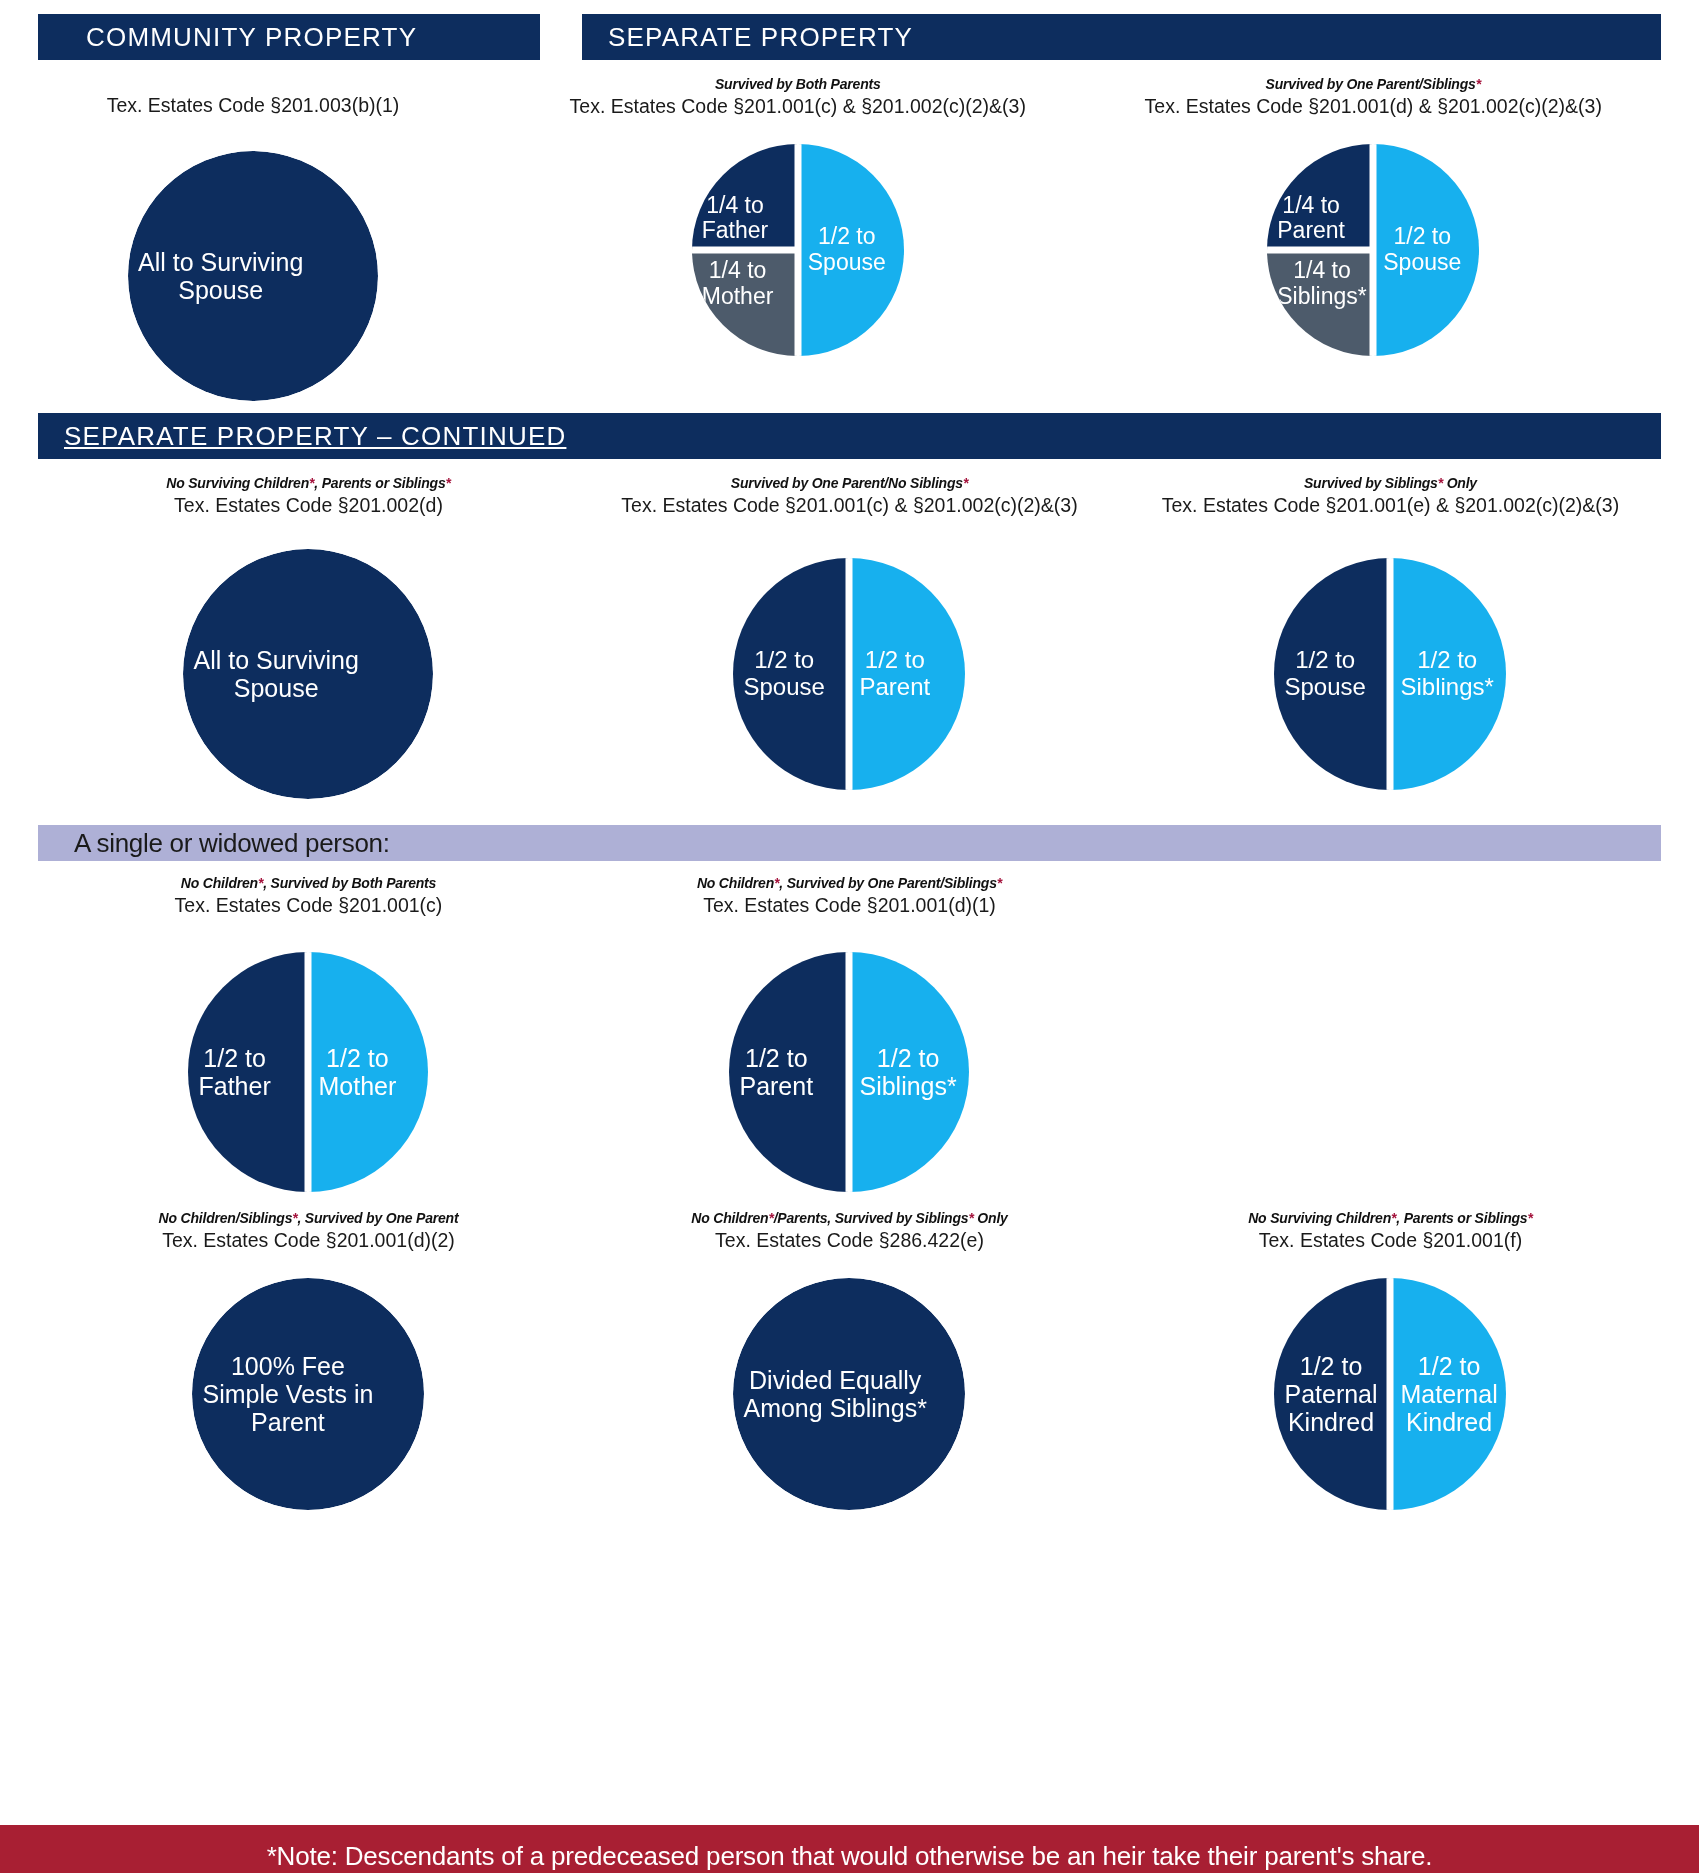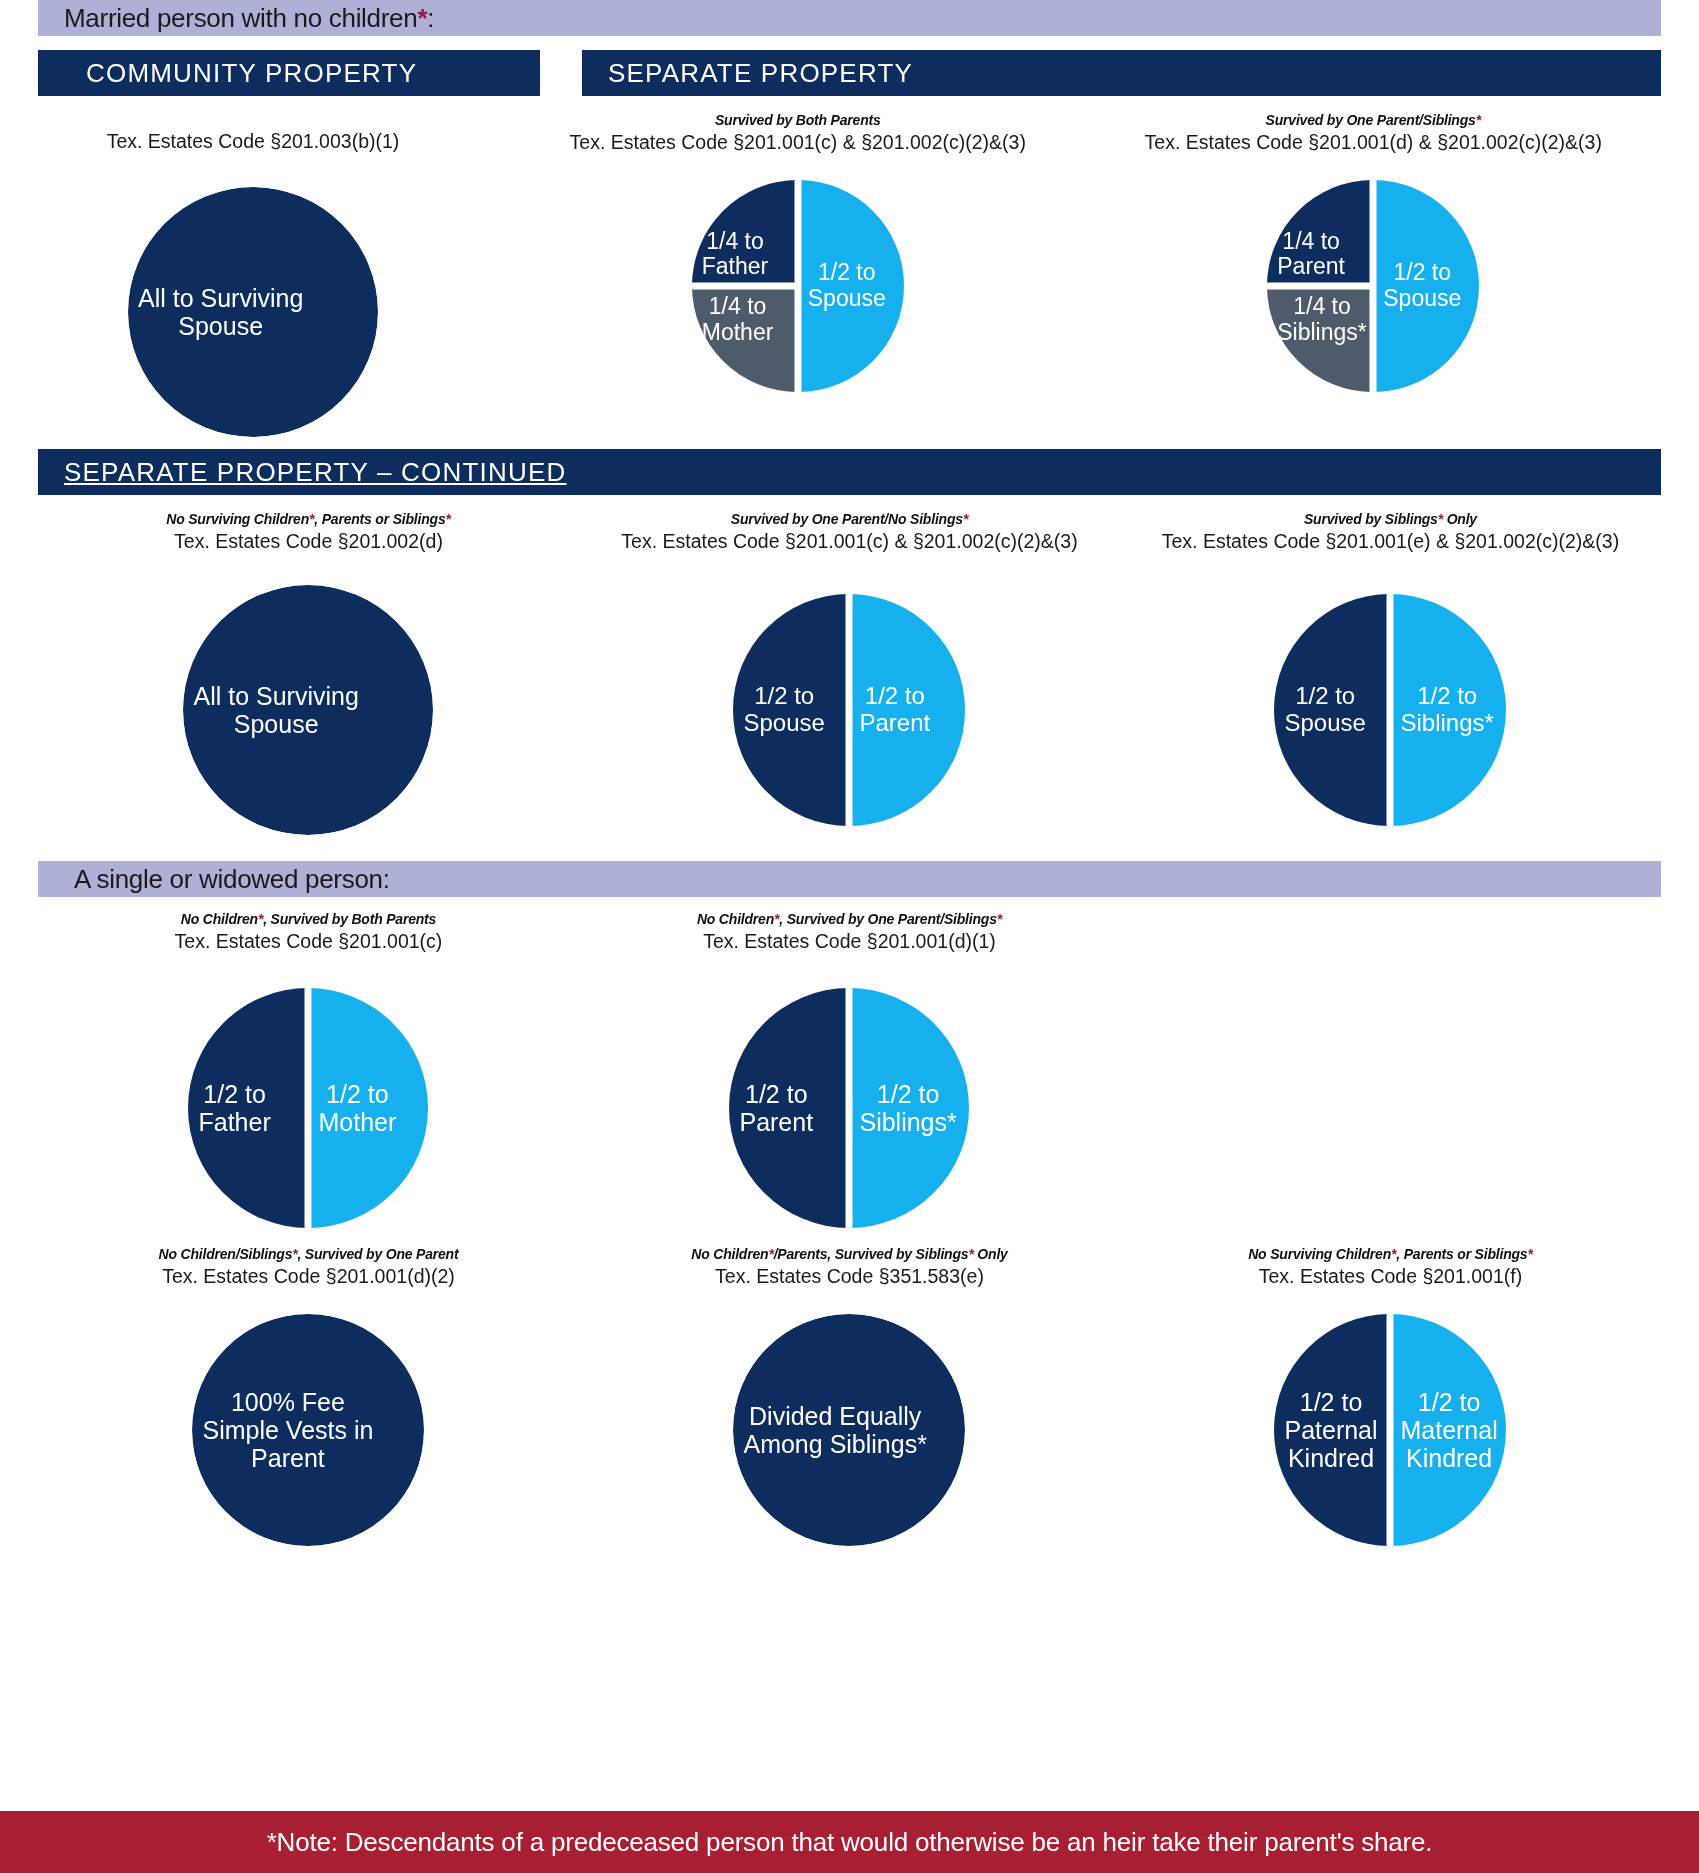--- a/index.html
+++ b/index.html
@@ -150,25 +150,20 @@
   .sp-cols { flex: 1; display: flex; }
   .sp-col { width: 50%; display: flex; flex-direction: column; align-items: center; }
 
   .row1 { display: flex; margin-top: 16px; }
 </style>
 </head>
 <body>
 
 <div class="page">
 
-  <div class="lilac-band">
-    <span>Married person with no children</span>
-      <span class="star">*</span>
-      <span>:</span>
-  </div>
 
   <div class="hdr-row">
     <div class="hdr-cp navy-band">COMMUNITY PROPERTY</div>
     <div class="hdr-sp navy-band">SEPARATE PROPERTY</div>
   </div>
 
   <div class="row1">
 
     <div class="cp-col">
       <div class="col-cite" style="margin-top:18px;">Tex. Estates Code §201.003(b)(1)</div>
@@ -324,21 +319,21 @@
         <div class="pie r4">
           <div class="slice full" style="background:#0d2d5e">
             <span class="pie-lbl">100% Fee<br>Simple Vests in<br>Parent</span>
           </div>
         </div>
       </div>
     </div>
 
     <div class="col">
       <div class="col-title">No Children<span class="star">*</span>/Parents, Survived by Siblings<span class="star">*</span> Only</div>
-      <div class="col-cite">Tex. Estates Code §351.583(e)</div>
+      <div class="col-cite">Tex. Estates Code §286.422(e)</div>
       <div class="pie-wrap" style="margin-top:26px;">
         <div class="pie r4">
           <div class="slice full" style="background:#0d2d5e">
             <span class="pie-lbl">Divided Equally<br>Among Siblings<span class="star">*</span></span>
           </div>
         </div>
       </div>
     </div>
 
     <div class="col">

